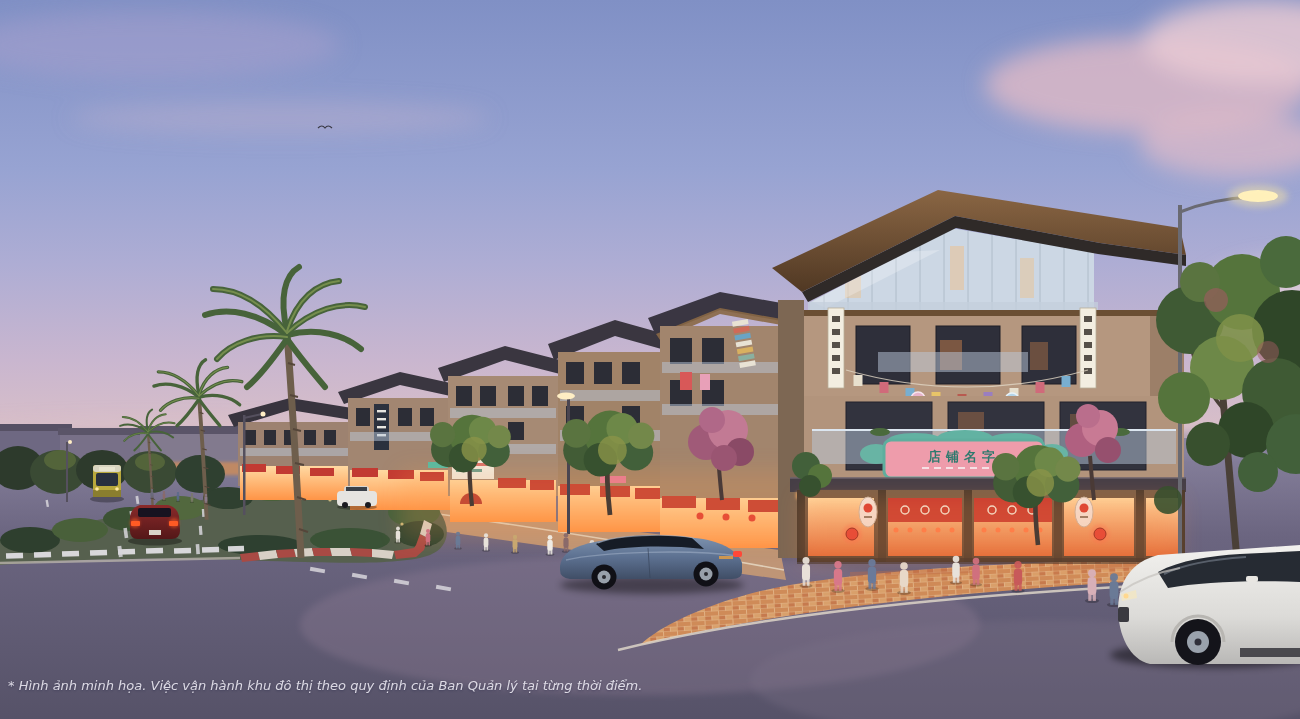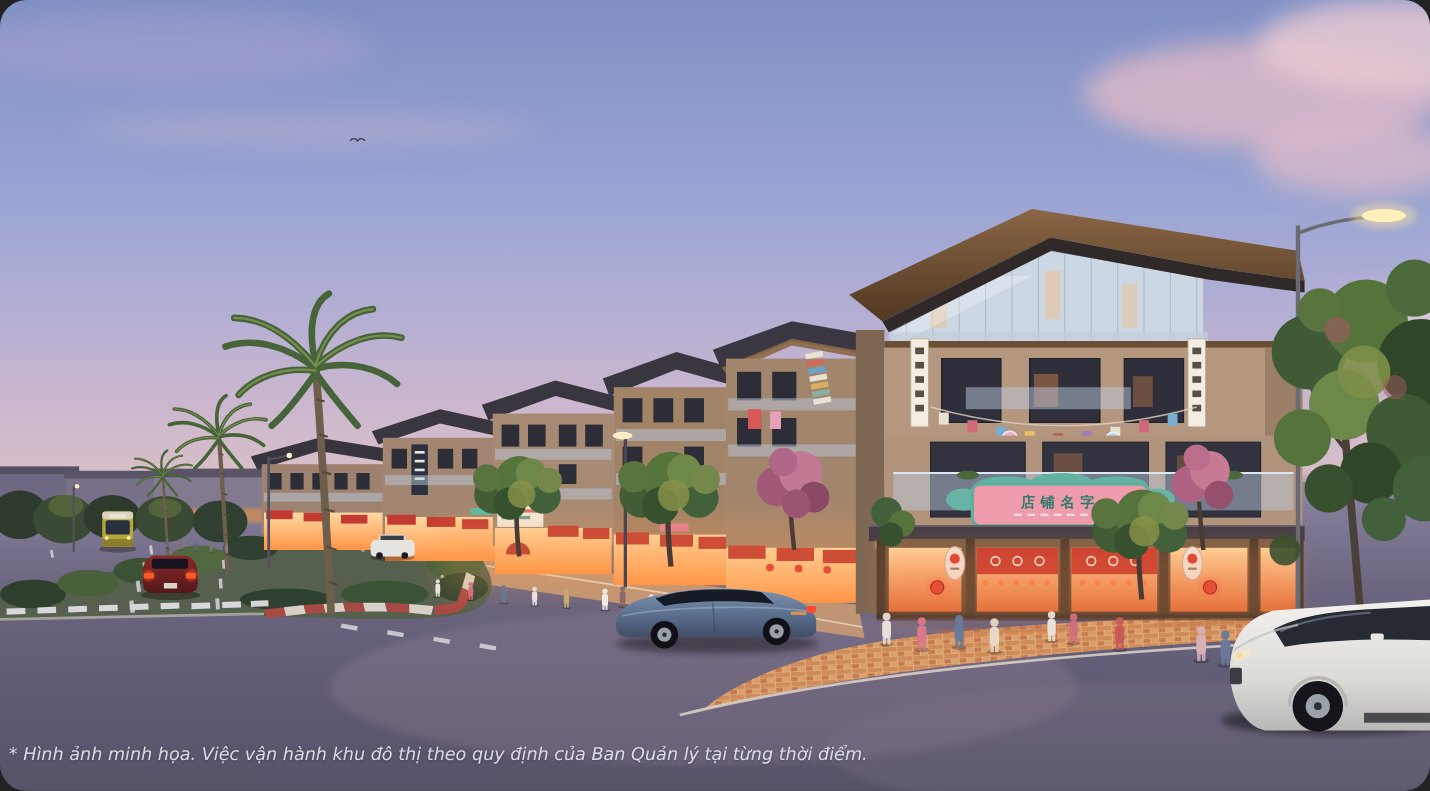--- a/index.html
+++ b/index.html
@@ -1,21 +1,21 @@
 <!DOCTYPE html>
 <html><head>
 <meta charset="utf-8">
 <style>
   html,body{margin:0;padding:0;background:#222;}
   .canvas{position:relative;width:1300px;height:719px;overflow:hidden;
-          font-family:"DejaVu Sans",sans-serif;border-radius:24px;}
+          font-family:"DejaVu Sans",sans-serif;}
   .canvas svg{position:absolute;left:0;top:0;display:block;}
   .disclaimer{position:absolute;left:8px;top:678px;width:1280px;
               font-family:"DejaVu Sans",sans-serif;font-style:italic;
-              font-size:16px;line-height:15px;color:rgba(250,248,255,0.82);
+              font-size:13px;line-height:15px;color:rgba(250,248,255,0.82);
               text-shadow:0 1px 2px rgba(40,40,70,0.45);}
   .disclaimer div{white-space:nowrap;}
 </style>
 </head>
 <body>
 
 <div class="canvas">
 <svg width="1300" height="719" viewBox="0 0 1300 719">
 <defs>
   <linearGradient id="skyGrad" x1="0" y1="0" x2="0" y2="1">

